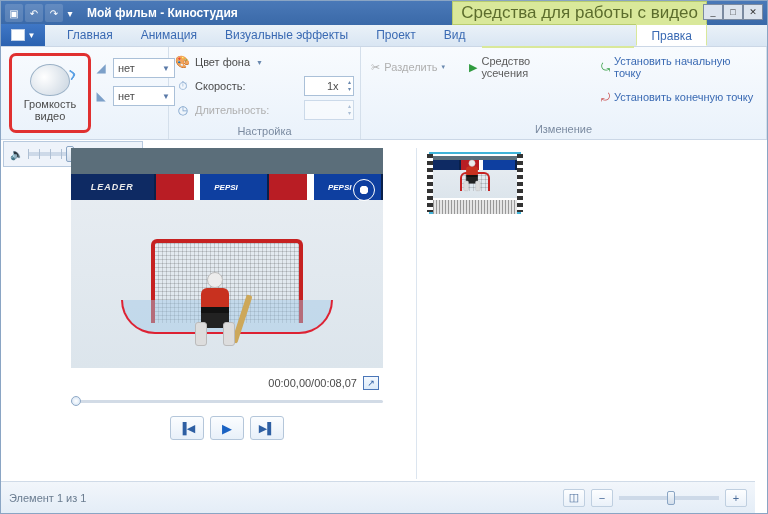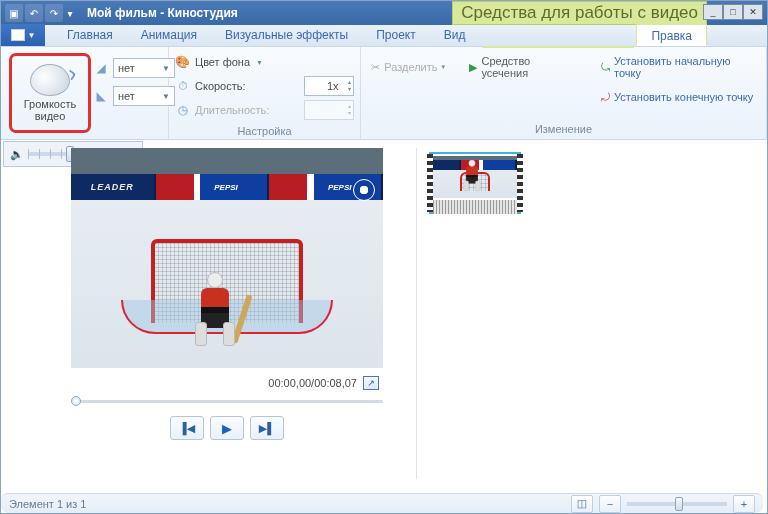--- a/index.html
+++ b/index.html
@@ -92,21 +92,21 @@
 .vline { width:1px; background:#dce5ef; margin: 8px 0; }
 
 .timeline { flex:1; padding: 12px; }
 .clip { width: 92px; height: 62px; border:2px solid #40b3d8; background:#fff; padding:2px; position:relative; }
 .clip .film { position:absolute; left:-4px; top:0; bottom:0; width:6px; background:repeating-linear-gradient(#333 0 4px,#fff 4px 7px); }
 .clip .film.r { left:auto; right:-4px; }
 .clip .thumb { width:100%; height:42px; }
 .clip .audio { height:14px; background:repeating-linear-gradient(90deg,#999 0 1px, transparent 1px 3px), #e5e5e5; margin-top:2px; }
 
 
-.status { position:absolute; left:0; right:4px; bottom:0; height:20px; background:linear-gradient(#f2f6fb,#e4edf7); border-top:1px solid #d0dbe8; display:flex; align-items:center; padding:0 8px; font-size:11px; color:#6a7c90;border-radius:7px; }
+.status { position:absolute; left:0; right:12px; bottom:0; height:32px; background:linear-gradient(#f2f6fb,#e4edf7); border-top:1px solid #d0dbe8; display:flex; align-items:center; padding:0 8px; font-size:11px; color:#6a7c90; }
 .status .right { margin-left:auto; display:flex; align-items:center; gap:6px; }
 .sbtn { width:22px; height:18px; border:1px solid #bfcfe0; background:linear-gradient(#fdfeff,#eaf1f9); border-radius:2px; display:flex; align-items:center; justify-content:center; font-size:11px; color:#4a6c9a; }
 .zoom { width:100px; height:4px; background:#cdd9e8; position:relative; }
 .zoom .zthumb { position:absolute; left:48%; top:-5px; width:8px; height:14px; background:linear-gradient(#f4f8fc,#d3deeb); border:1px solid #8aa5c4; border-radius:2px; }
 </style>
 </head>
 <body>
 
 <div class="titlebar">
   <div class="qat">

